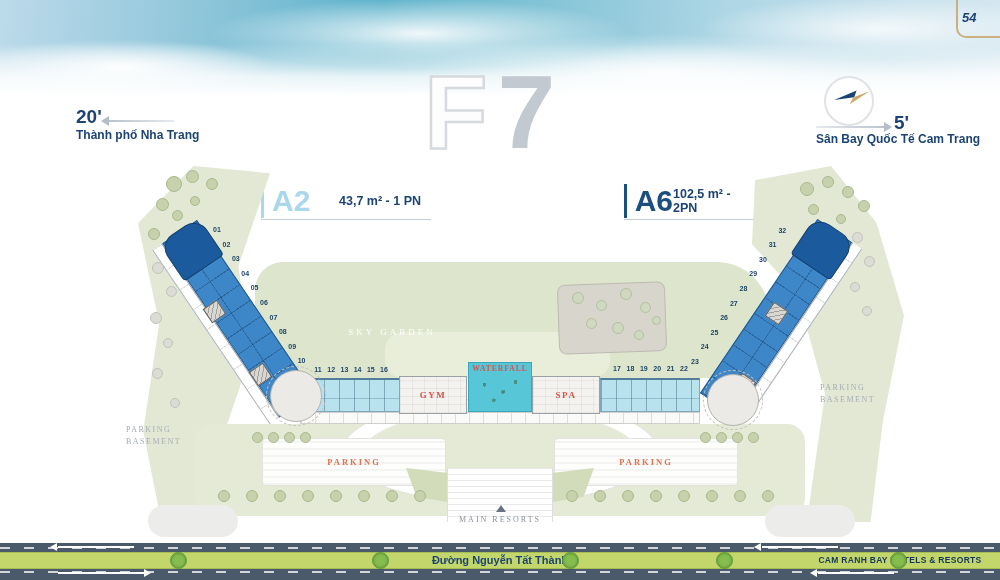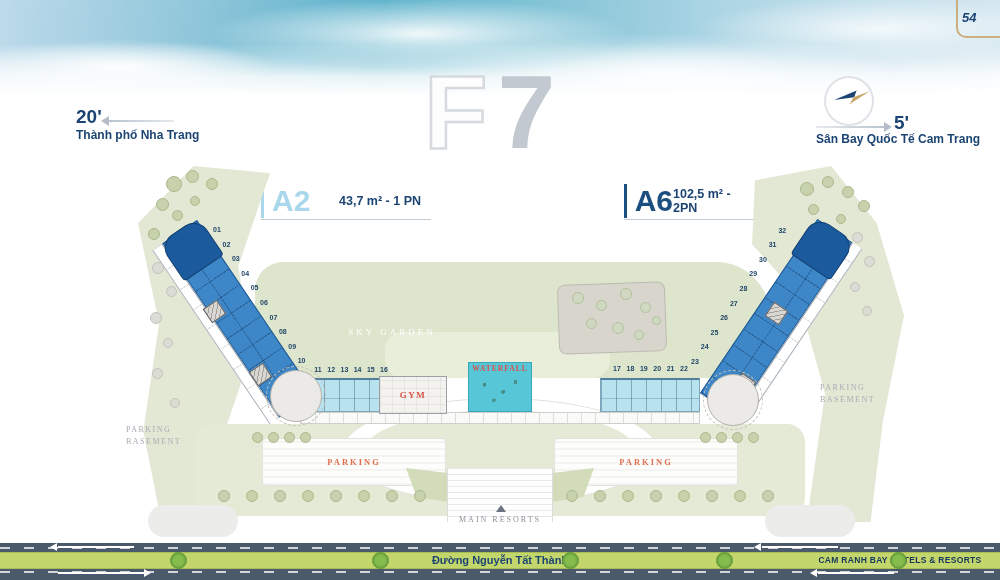--- a/index.html
+++ b/index.html
@@ -86,21 +86,21 @@
 
   
   .units-band { position:absolute; top:378px; height:34px; background:#b8e2ee; border:1px solid #7fa8bf; border-top:2px solid #517e9c;
     background-image:repeating-linear-gradient(90deg, rgba(40,80,110,.4) 0 1px, transparent 1px 15px),
                      linear-gradient(180deg, transparent 58%, rgba(40,80,110,.25) 58%, rgba(40,80,110,.25) calc(58% + 1px), transparent 0); }
   #units-cl { left:308px; width:92px; } #units-cr { left:600px; width:100px; }
   .facility { position:absolute; top:376px; width:68px; height:38px; background:#f3f2ee; border:1px solid #9aa0a5;
     background-image:repeating-linear-gradient(0deg, rgba(0,0,0,.05) 0 1px, transparent 1px 8px),
                      repeating-linear-gradient(90deg, rgba(0,0,0,.05) 0 1px, transparent 1px 12px);
     display:flex; align-items:center; justify-content:center; }
-  #gym-block { left:379px; } #spa-block { left:532px; }
+  #gym-block { left:399px; } #spa-block { left:532px; }
   .fac-label { font-family:"Liberation Serif", serif; font-size:9px; font-weight:bold; letter-spacing:1.5px; color:#d9534a; }
   #pool { left:468px; top:362px; width:64px; height:50px; background:#57c6d7; border:1px solid #3aa8bb;
     background-image:radial-gradient(circle 2px at 25% 45%, rgba(60,90,60,.55) 0 2px, transparent 2px),
       radial-gradient(circle 2px at 55% 60%, rgba(60,90,60,.5) 0 2px, transparent 2px),
       radial-gradient(circle 2px at 75% 40%, rgba(60,90,60,.5) 0 2px, transparent 2px),
       radial-gradient(circle 2px at 40% 78%, rgba(60,90,60,.45) 0 2px, transparent 2px); }
   #waterfall-label { left:462px; top:364px; width:76px; text-align:center; font-family:"Liberation Serif", serif;
     font-size:7.5px; font-weight:bold; letter-spacing:1px; color:#d9534a; }
   #corridor { left:300px; top:412px; width:400px; height:12px; background:#fafaf8; border:1px solid #d0cfcb;
     background-image:repeating-linear-gradient(90deg, rgba(90,90,90,.18) 0 1px, transparent 1px 14px); }
@@ -203,20 +203,23 @@
   <div class="basement-label" id="basement-left">PARKING BASEMENT</div>
   <div class="basement-label" id="basement-right">PARKING BASEMENT</div>
   <div class="corner-pad" id="pad-left"></div>
   <div class="corner-pad" id="pad-right"></div>
 
   <div class="abs" id="corridor"></div>
   <div class="units-band" id="units-cl"></div>
   <div class="units-band" id="units-cr"></div>
   <div class="facility" id="gym-block">
     <span class="fac-label">GYM</span>
+  </div>
+  <div class="facility" id="spa-block">
+    <span class="fac-label">SPA</span>
   </div>
   <div class="abs" id="pool"></div>
   <div class="abs" id="waterfall-label">WATERFALL</div>
 
   <div class="wing" id="wing-left">
     <div class="wing-body"></div>
     <div class="wing-walk"></div>
     <div class="wing-cap" id="cap-left"></div>
   </div>
   <div class="wing" id="wing-right">

